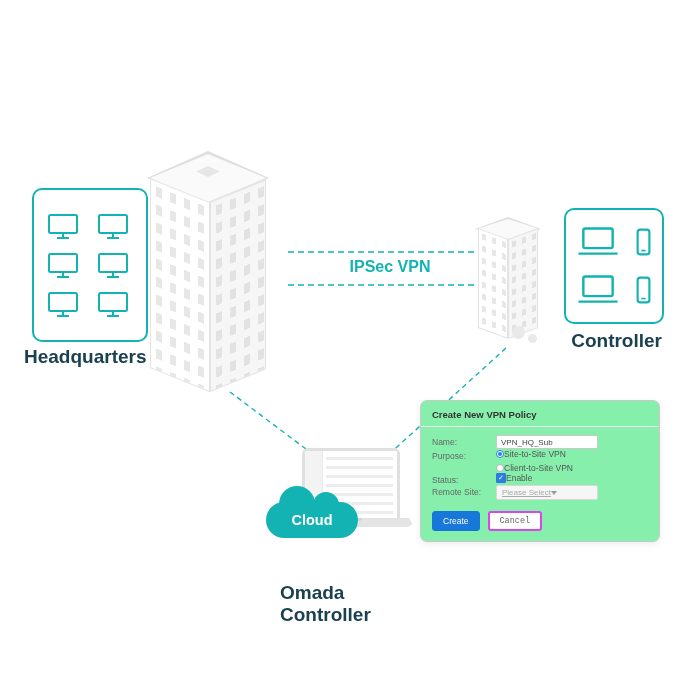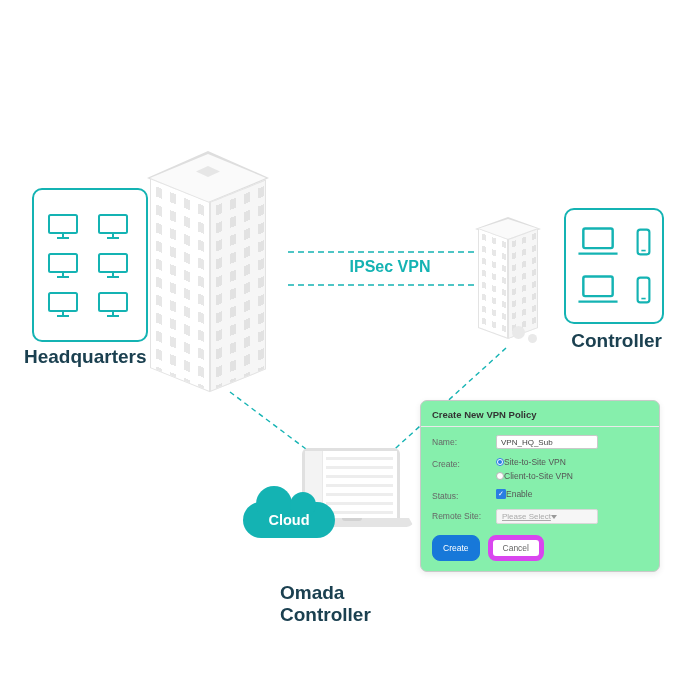--- a/index.html
+++ b/index.html
@@ -64,56 +64,56 @@
   .laptop{position:absolute;left:290px;top:448px;width:124px;height:86px;z-index:3;}
   .lt-screen{position:absolute;left:12px;top:0;width:98px;height:70px;background:#e0e0e0;
     border-radius:6px 6px 0 0;}
   .lt-inner{position:absolute;left:3px;top:3px;right:3px;bottom:0;background:#fff;overflow:hidden;}
   .lt-side{position:absolute;left:0;top:0;bottom:0;width:17px;background:#f3f3f3;border-right:1px solid #e9e9e9;}
   .lt-rows{position:absolute;left:21px;top:6px;right:4px;bottom:4px;
     background:repeating-linear-gradient(to bottom,#ededed 0 3px,transparent 3px 9px);}
   .lt-base{position:absolute;left:0;top:70px;width:124px;height:9px;background:#e4e4e4;
     border-radius:2px 2px 9px 9px;clip-path:polygon(4% 0,96% 0,100% 100%,0 100%);}
   .lt-notch{position:absolute;left:52px;top:70px;width:20px;height:3px;background:#d2d2d2;border-radius:0 0 3px 3px;}
-  .cloud{position:absolute;left:243px;top:484px;width:96px;height:56px;z-index:4;}
+  .cloud{position:absolute;left:266px;top:484px;width:96px;height:56px;z-index:4;}
   .cloud-main{position:absolute;left:0;top:18px;width:92px;height:36px;background:#14b3b3;border-radius:20px;
     color:#fff;font-weight:bold;font-size:14.5px;text-align:center;line-height:36px;}
   .cloud-main::before{content:"";position:absolute;left:13px;top:-16px;width:36px;height:36px;
     background:#14b3b3;border-radius:50%;}
   .cloud-main::after{content:"";position:absolute;left:47px;top:-10px;width:26px;height:26px;
     background:#14b3b3;border-radius:50%;}
   .cloud-text{position:relative;z-index:1;}
   .lbl-controller{position:absolute;left:280px;top:538px;width:145px;text-align:left;
     font-size:19px;font-weight:bold;color:#1b4050;line-height:22px;z-index:4;margin-top:44px;}
   .lbl-controller span{display:block;}
 
   
   .dialog{position:absolute;left:420px;top:400px;width:240px;background:#86efac;z-index:5;
     border:1px solid #c9c9c9;border-radius:7px;box-shadow:0 2px 6px rgba(0,0,0,.08);box-sizing:border-box;}
   .dlg-head{padding:8px 11px 6px;font-size:9.5px;font-weight:bold;color:#333;border-bottom:1px solid #eaeaea;}
   .dlg-body{padding:8px 11px 10px;}
-  .row{display:flex;align-items:flex-start;margin-bottom:8px;}
+  .row{display:flex;align-items:flex-start;}
   .row .lbl{width:64px;flex-shrink:0;font-size:8.5px;color:#666;padding-top:2px;}
   .txt-input{width:102px;height:14px;box-sizing:border-box;border:1px solid #c9c9c9;border-radius:2px;
     font-size:8px;color:#444;padding:0 4px;font-family:"Liberation Sans",sans-serif;}
   .opts{display:flex;flex-direction:column;gap:4px;}
   .opt{display:flex;align-items:center;font-size:8.5px;color:#555;cursor:pointer;}
   .radio{width:8px;height:8px;border:1px solid #b5b5b5;border-radius:50%;box-sizing:border-box;background:#fff;flex-shrink:0;}
   .radio.sel{border-color:#2a7de2;position:relative;}
   .radio.sel::after{content:"";position:absolute;left:1px;top:1px;width:4px;height:4px;border-radius:50%;background:#2a7de2;}
   .cb{width:8px;height:8px;background:#2a7de2;border:1px solid #2a7de2;border-radius:1px;
     color:#fff;font-size:7px;line-height:8px;text-align:center;flex-shrink:0;}
   .cb::after{content:"\2713";}
   .select{width:102px;height:15px;box-sizing:border-box;border:1px solid #d8d8d8;background:#f6f6f6;border-radius:2px;
     display:flex;align-items:center;justify-content:flex-start;padding:0 5px;font-size:8px;color:#aaa;cursor:pointer;text-decoration:underline;}
   .chev{width:0;height:0;border-left:3px solid transparent;border-right:3px solid transparent;border-top:4px solid #999;}
   .btn-row{display:flex;gap:8px;margin-top:11px;}
-  .btn{font-family:"Liberation Sans",sans-serif;font-size:8.5px;border-radius:8px;padding:3px 10px;cursor:pointer;}
+  .btn{font-family:"Liberation Sans",sans-serif;font-size:8.5px;border-radius:3px;padding:3px 10px;cursor:pointer;}
   .btn-primary{background:#1778d9;color:#fff;border:1px solid #1778d9;}
-  .btn-plain{background:#fff;color:#666;border:5px solid #d946ef;}
+  .btn-plain{background:#fff;color:#666;border:2px solid #d946ef;font-family:Liberation Mono, monospace;}
 </style>
 </head>
 <body>
 
 <div id="canvas">
 
   <svg id="lines" width="700" height="700">
     <line x1="288" y1="252" x2="487" y2="252" stroke="#14b3b3" stroke-width="1.6" stroke-dasharray="6 4"></line>
     <line x1="288" y1="285" x2="487" y2="285" stroke="#14b3b3" stroke-width="1.6" stroke-dasharray="6 4"></line>
     <line x1="230" y1="392" x2="334" y2="470" stroke="#14b3b3" stroke-width="1.4" stroke-dasharray="5 4"></line>
@@ -237,21 +237,21 @@
   <div class="dialog">
     <div class="dlg-head">Create New VPN Policy</div>
     <div class="dlg-body">
 
       <div class="row">
         <div class="lbl">Name:</div>
         <input class="txt-input" type="text" value="VPN_HQ_Sub" style="">
       </div>
 
       <div class="row">
-        <div class="lbl">Create:</div>
+        <div class="lbl">Purpose:</div>
         <div class="opts">
           <div class="opt">
             <span class="radio sel"></span>
             <span>Site-to-Site VPN</span>
           </div>
           <div class="opt">
             <span class="radio"></span>
             <span>Client-to-Site VPN</span>
           </div>
         </div>

